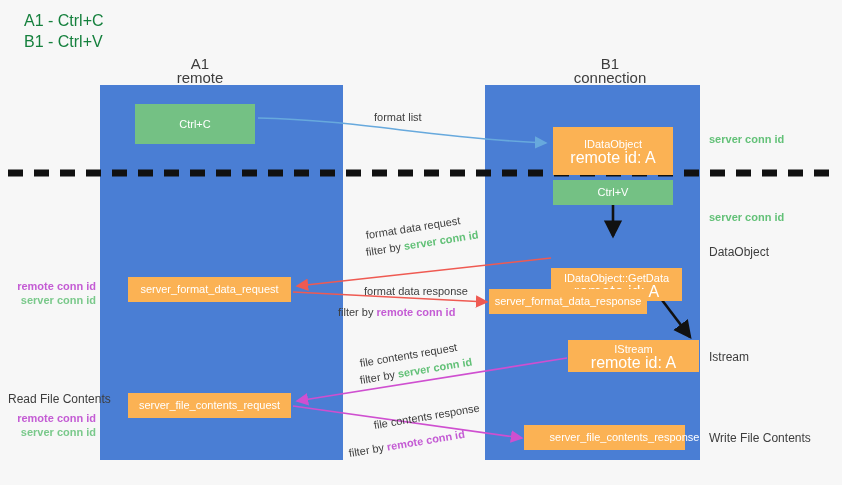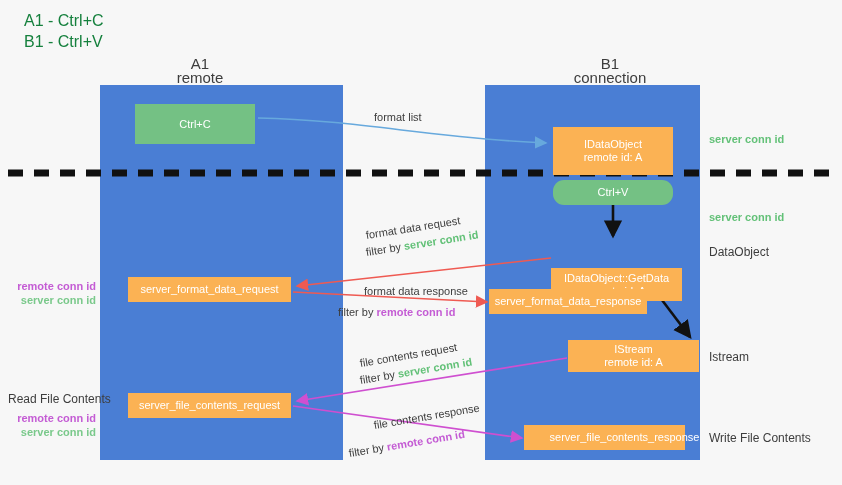--- a/index.html
+++ b/index.html
@@ -32,21 +32,21 @@
   #lane-b{left:485px;top:85px;width:215px;height:375px;}
 
   
   .node{
     position:absolute;box-sizing:border-box;
     display:flex;flex-direction:column;align-items:center;justify-content:center;
     text-align:center;color:#ffffff;font-size:11px;line-height:13px;
   }
   .node.green{background:#74c184;}
   .node.orange{background:#fbb254;}
-  .node .l2{font-size:11px;line-height:13px;}
+  .node .l2{font-size:16px;line-height:13px;}
 
   
   .lbl{position:absolute;font-size:11px;line-height:14px;color:#3d3d3d;white-space:nowrap;}
   .lbl.big{font-size:12px;}
   .green-t{color:#63c178;font-weight:bold;}
   .magenta-t{color:#c45cd4;font-weight:bold;}
   .rot-a{transform:rotate(-9deg);transform-origin:left bottom;}
   .rot-b{transform:rotate(-9.5deg);transform-origin:left bottom;}
   .stack{position:absolute;font-size:11px;line-height:14px;text-align:right;white-space:nowrap;}
   .stack .r{color:#c45cd4;font-weight:bold;}
@@ -110,21 +110,21 @@
 
   <div class="node green" style="left:135px;top:104px;width:120px;height:40px;">
     <div>Ctrl+C</div>
   </div>
 
   <div class="node orange" style="left:553px;top:127px;width:120px;height:48px;">
     <div>IDataObject</div>
     <div class="l2">remote id: A</div>
   </div>
 
-  <div class="node green" style="left:553px;top:180px;width:120px;height:25px;border-radius:11px;">
+  <div class="node green" style="left:553px;top:180px;width:120px;height:25px;">
     <div>Ctrl+V</div>
   </div>
 
   <div class="node orange" style="left:551px;top:237px;width:131px;height:33px;margin-top:31px;">
     <div>IDataObject::GetData</div>
     <div class="l2">remote id: A</div>
   </div>
 
   <div class="node orange" style="left:568px;top:340px;width:131px;height:32px;">
     <div>IStream</div>

